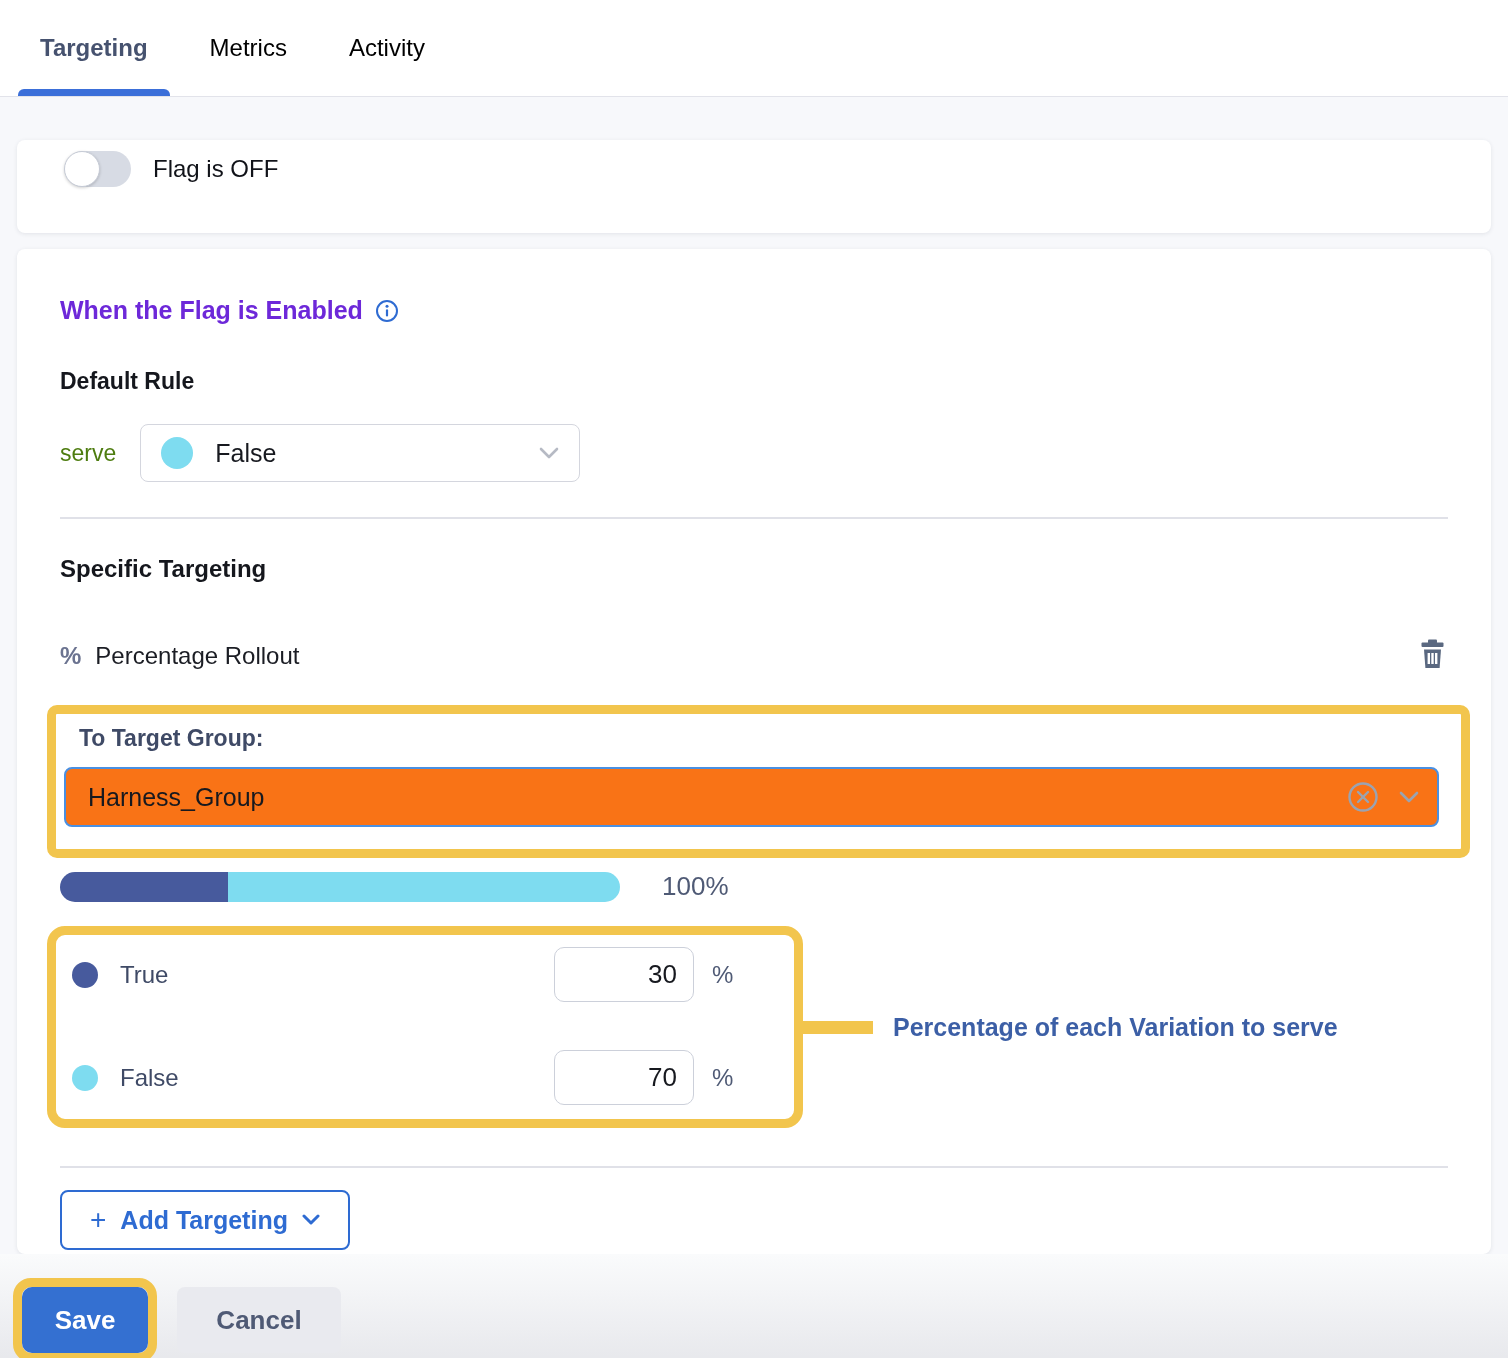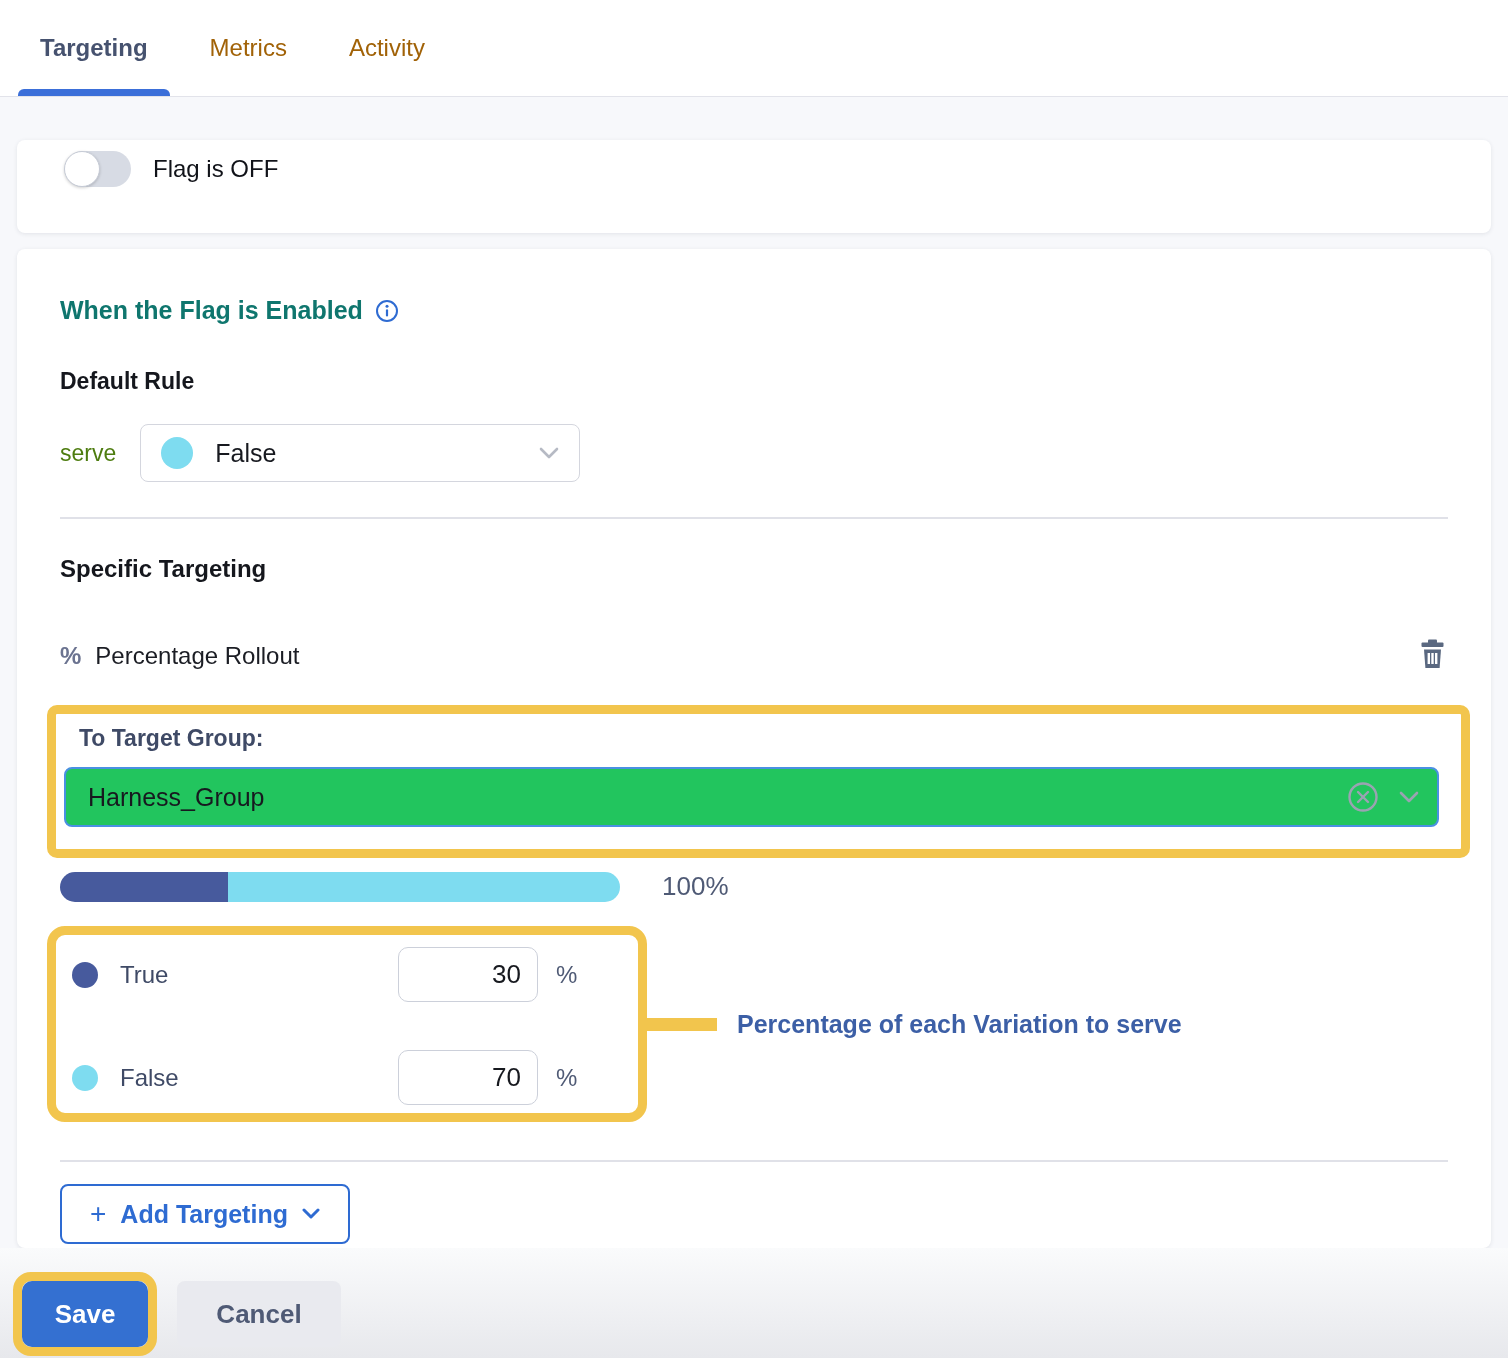--- a/index.html
+++ b/index.html
@@ -23,21 +23,21 @@
     padding-left: 18px;
     gap: 18px;
     flex-shrink: 0;
   }
   .tab {
     position: relative;
     display: flex;
     align-items: center;
     padding: 0 22px;
     font-size: 24px;
-    color: #a16207;
+    color: #000000;
     cursor: pointer;
   }
   .tab.active { color: #46526f; font-weight: bold; }
   .tab.active::after {
     content: "";
     position: absolute;
     left: 0; right: 0; bottom: 0;
     height: 7px;
     background: #3b6fd9;
     border-radius: 6px 6px 0 0;
@@ -81,21 +81,21 @@
     background: #ffffff;
     border: 1px solid #c6cbd6;
     border-radius: 50%;
     box-shadow: 0 1px 3px rgba(0,0,0,0.18);
   }
   .flag-label { font-size: 24px; color: #111319; }
 
   
   .section-heading {
     display: flex; align-items: center; gap: 12px;
-    font-size: 25px; font-weight: bold; color: #0f766e;
+    font-size: 25px; font-weight: bold; color: #6d28d9;
   }
   .sub-heading { margin-top: 43px; font-size: 23px; font-weight: 600; color: #15171d; }
   .serve-row { margin-top: 29px; display: flex; align-items: center; gap: 24px; }
   .serve-label { font-size: 23px; color: #4d7c0f; }
 
   .select {
     width: 440px; height: 58px;
     border: 1px solid #d4d6de;
     border-radius: 8px;
     background: #fff;
@@ -130,42 +130,42 @@
     padding: 11px 22px 22px 8px;
     border-radius: 10px;
   }
   .group-label { margin: 0 0 15px 15px; font-size: 23px; font-weight: 600; color: #3f4a66; }
   .group-input-wrap {
     height: 60px;
     border: 2px solid #4a90e2;
     border-radius: 8px;
     display: flex; align-items: center;
     padding: 0 18px 0 22px;
-    background: #22c55e;
+    background: #f97316;
   }
   .group-input-wrap input {
     flex: 1; border: none; outline: none;
     font-size: 25px; font-family: inherit; color: #17191f;
     background: transparent;
   }
   .group-input-wrap .chev { margin-left: 20px; }
 
   
   .progress-row { margin-top: 13px; display: flex; align-items: center; }
   .progress {
     width: 560px; height: 30px;
     border-radius: 15px; overflow: hidden;
     display: flex;
   }
   .progress .seg { height: 100%; }
   .progress-total { margin-left: 42px; font-size: 26px; color: #4f5a75; }
 
   
   .variations-row { margin-top: 24px; display: flex; align-items: center; margin-left: -13px; }
-  .var-box { width: 600px; padding: 12px 56px 8px 8px; }
+  .var-box { width: 756px; padding: 12px 56px 14px 8px; }
   .var-row { display: flex; align-items: center; height: 55px; }
   .var-row + .var-row { margin-top: 48px; }
   .var-row .dot { margin: 0 22px 0 8px; }
   .var-name { font-size: 24px; color: #3f4a66; flex: 1; }
   .var-input {
     width: 140px; height: 55px;
     border: 1.5px solid #ccd0da;
     border-radius: 10px;
     text-align: right;
     padding-right: 16px;

